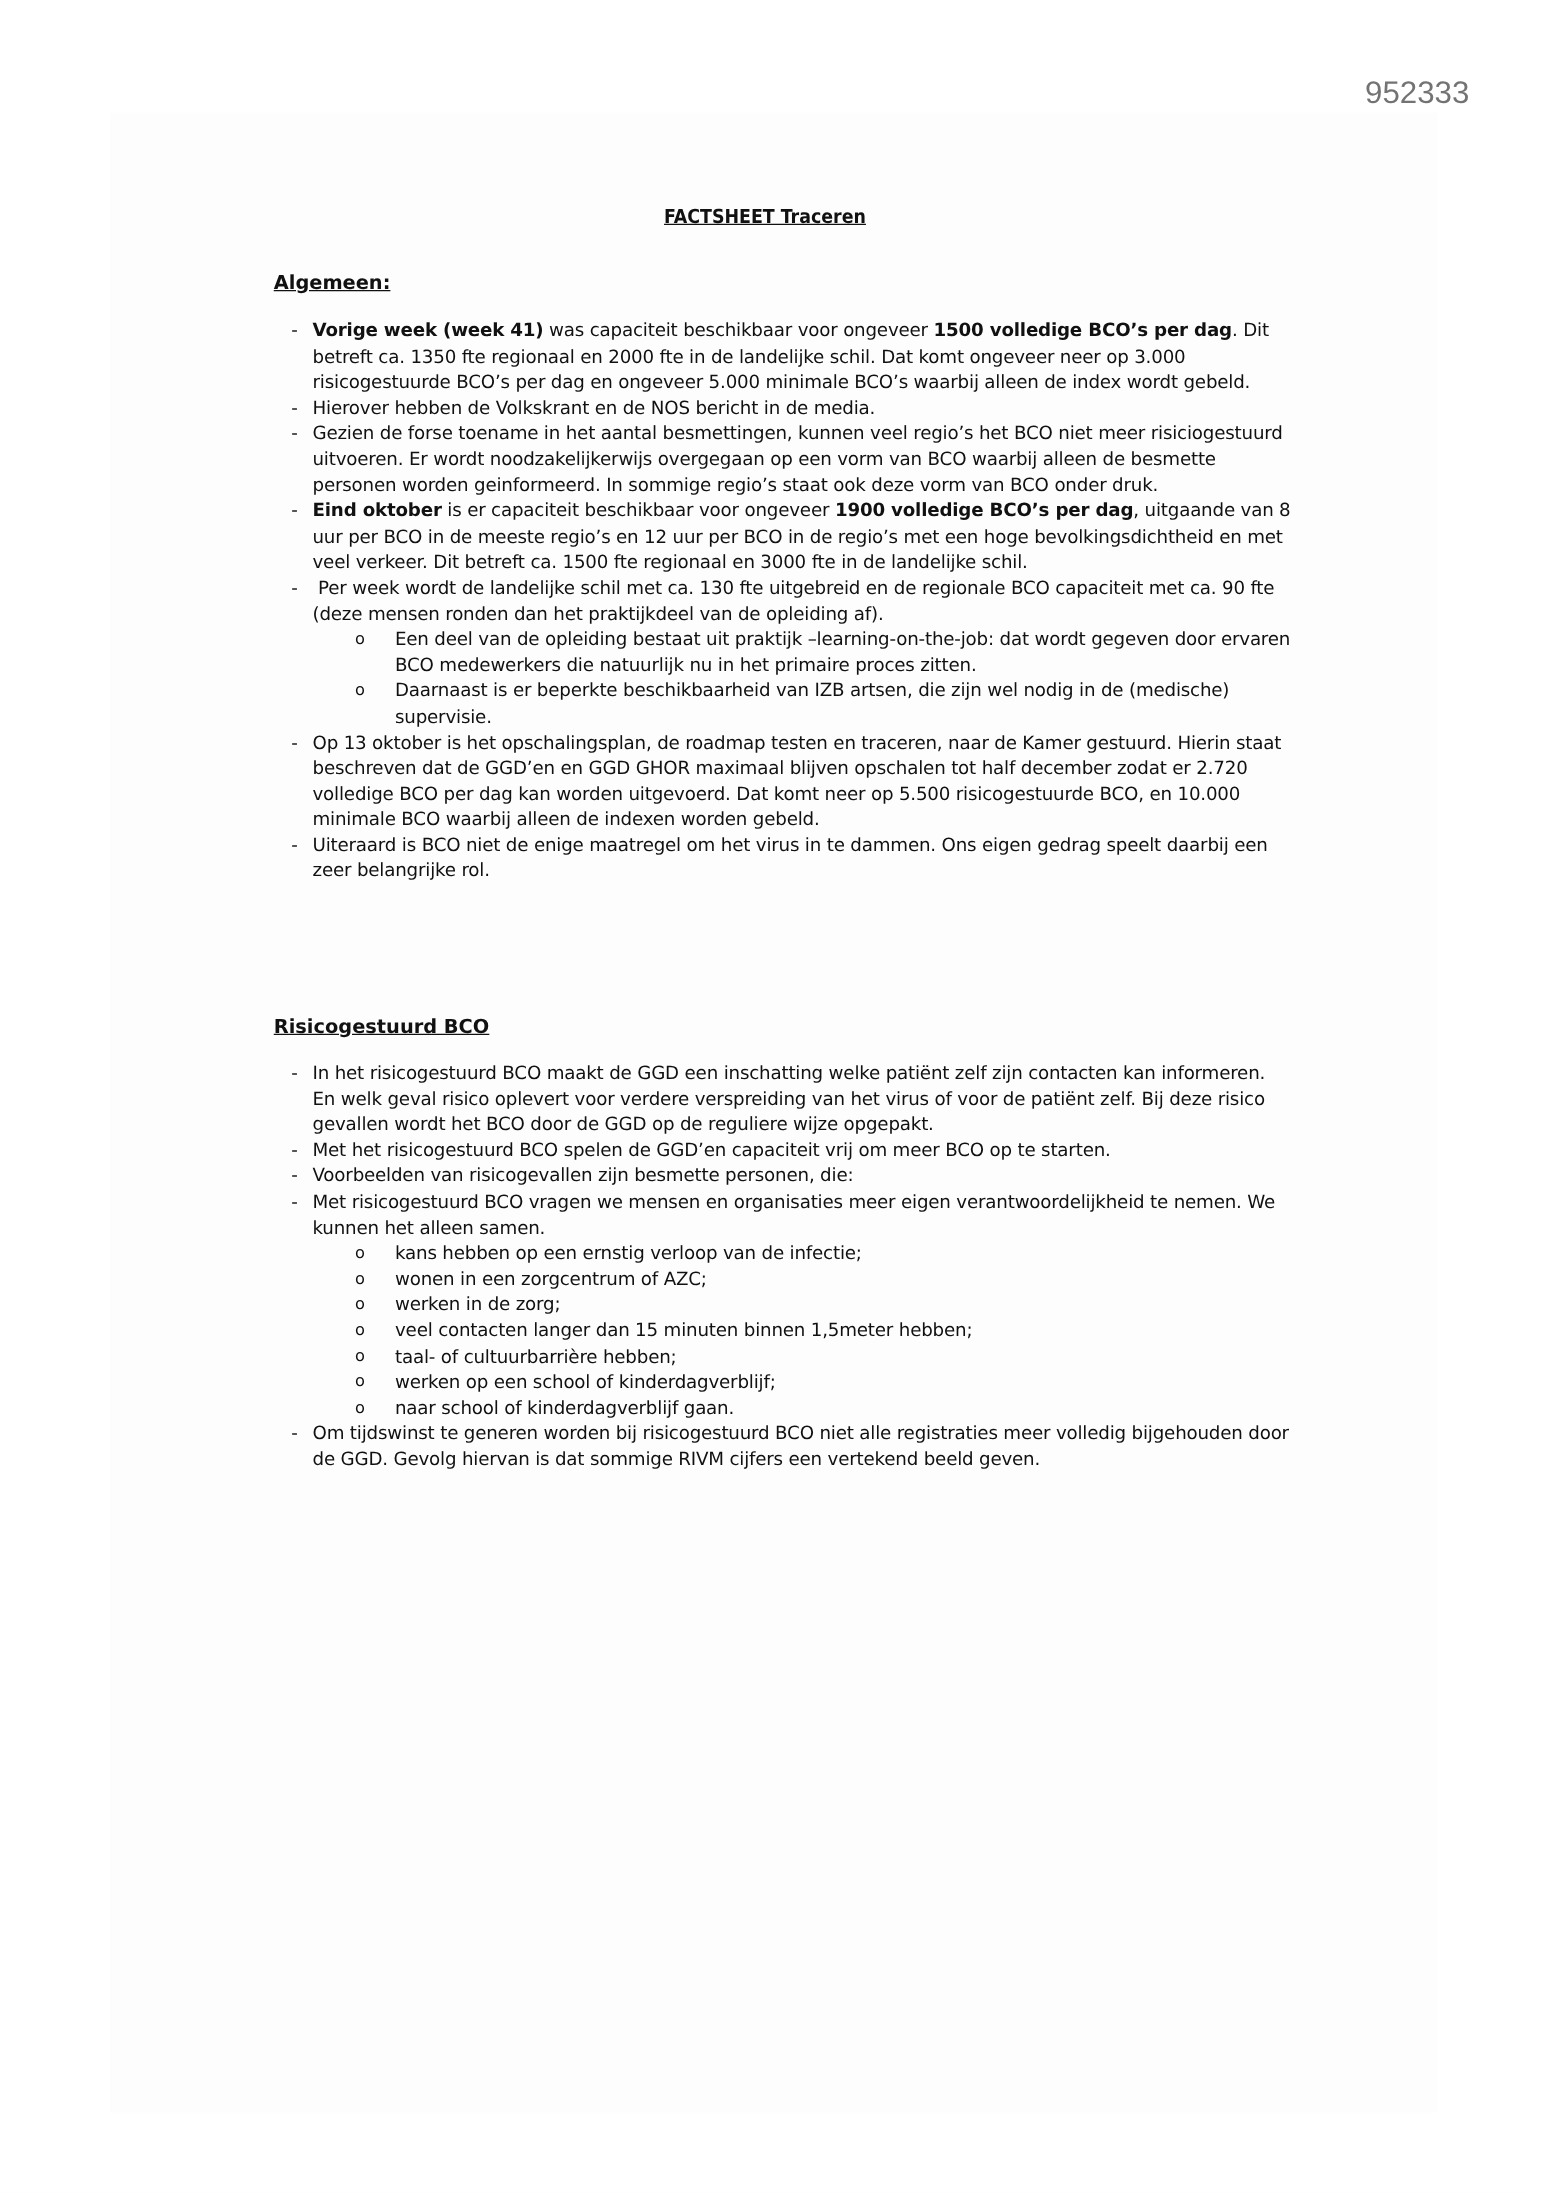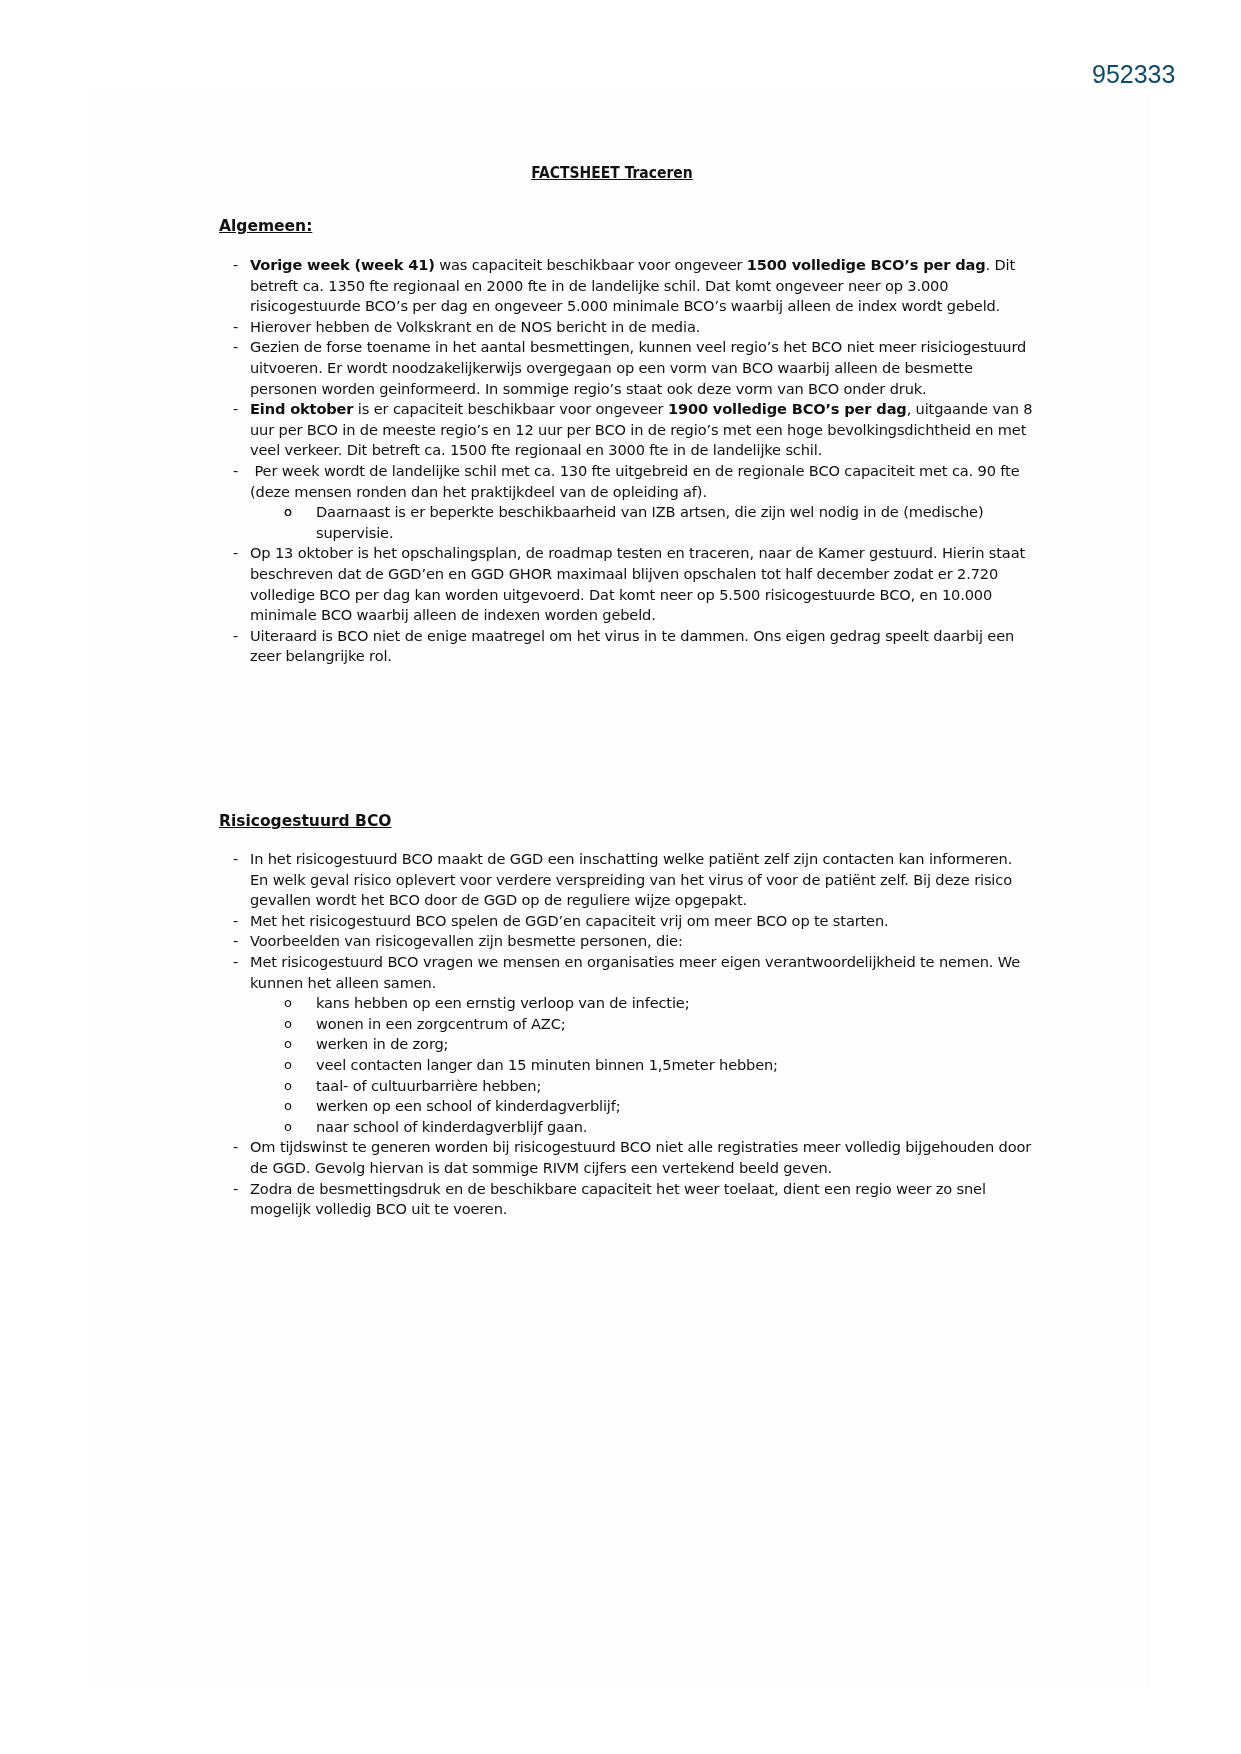--- a/index.html
+++ b/index.html
@@ -2,21 +2,21 @@
 <html><head>
 <meta charset="utf-8">
 <style>
   html, body { margin: 0; padding: 0; }
   body {
     width: 1241px; height: 1754px; background: #ffffff; position: relative;
     font-family: "DejaVu Sans", sans-serif; color: #111; overflow: hidden;
   }
   .doc-id {
     position: absolute; top: 60px; left: 1092px;
-    font-family: "Liberation Sans", sans-serif; font-size: 25px; color: #0c4a6e;
+    font-family: "Liberation Sans", sans-serif; font-size: 25px; color: #737373;
   }
   .page {
     position: absolute; top: 90px; left: 88px; width: 1062px; height: 1600px;
     background: #fdfdfd;
   }
   .title {
     position: absolute; top: 164px; left: 0; width: 1130px; text-align: center;
     font-size: 15.5px; font-weight: bold; text-decoration: underline;
     font-family: "DejaVu Sans Condensed", "DejaVu Sans", sans-serif;
     margin-left: 47px;
@@ -47,34 +47,33 @@
 
 <div class="title">FACTSHEET Traceren</div>
 
 <div class="section-heading" style="top:217px;">Algemeen:</div>
 <div class="list" style="top:255px;">
     <p class="item"><span class="dash">-</span><b>Vorige week (week 41)</b><span> was capaciteit beschikbaar voor ongeveer </span><b>1500 volledige BCO’s per dag</b><span>. Dit betreft ca. 1350 fte regionaal en 2000 fte in de landelijke schil. Dat komt ongeveer neer op 3.000 risicogestuurde BCO’s per dag en ongeveer 5.000 minimale BCO’s waarbij alleen de index wordt gebeld.</span></p>
     <p class="item"><span class="dash">-</span><span>Hierover hebben de Volkskrant en de NOS bericht in de media.</span></p>
     <p class="item"><span class="dash">-</span><span>Gezien de forse toename in het aantal besmettingen, kunnen veel regio’s het BCO niet meer risiciogestuurd uitvoeren. Er wordt noodzakelijkerwijs overgegaan op een vorm van BCO waarbij alleen de besmette personen worden geinformeerd. In sommige regio’s staat ook deze vorm van BCO onder druk.</span></p>
     <p class="item"><span class="dash">-</span><b>Eind oktober</b><span> is er capaciteit beschikbaar voor ongeveer </span><b>1900 volledige BCO’s per dag</b><span>, uitgaande van 8 uur per BCO in de meeste regio’s en 12 uur per BCO in de regio’s met een hoge bevolkingsdichtheid en met veel verkeer. Dit betreft ca. 1500 fte regionaal en 3000 fte in de landelijke schil.</span></p>
     <p class="item"><span class="dash">-</span><span> Per week wordt de landelijke schil met ca. 130 fte uitgebreid en de regionale BCO capaciteit met ca. 90 fte (deze mensen ronden dan het praktijkdeel van de opleiding af).</span></p>
-    <p class="sub"><span class="o">o</span></p>
+    <p class="sub"><span class="o">o</span><span>Een deel van de opleiding bestaat uit praktijk –learning-on-the-job: dat wordt gegeven door ervaren BCO medewerkers die natuurlijk nu in het primaire proces zitten.</span></p>
     <p class="sub"><span class="o">o</span><span>Daarnaast is er beperkte beschikbaarheid van IZB artsen, die zijn wel nodig in de (medische) supervisie.</span></p>
     <p class="item"><span class="dash">-</span><span>Op 13 oktober is het opschalingsplan, de roadmap testen en traceren, naar de Kamer gestuurd. Hierin staat beschreven dat de GGD’en en GGD GHOR maximaal blijven opschalen tot half december zodat er 2.720 volledige BCO per dag kan worden uitgevoerd. Dat komt neer op 5.500 risicogestuurde BCO, en 10.000 minimale BCO waarbij alleen de indexen worden gebeld.</span></p>
     <p class="item"><span class="dash">-</span><span>Uiteraard is BCO niet de enige maatregel om het virus in te dammen. Ons eigen gedrag speelt daarbij een zeer belangrijke rol.</span></p>
   </div>
 
 <div class="section-heading" style="top:812px;">Risicogestuurd BCO</div>
 <div class="list" style="top:849px;">
     <p class="item"><span class="dash">-</span><span>In het risicogestuurd BCO maakt de GGD een inschatting welke patiënt zelf zijn contacten kan informeren. En welk geval risico oplevert voor verdere verspreiding van het virus of voor de patiënt zelf. Bij deze risico gevallen wordt het BCO door de GGD op de reguliere wijze opgepakt.</span></p>
     <p class="item"><span class="dash">-</span><span>Met het risicogestuurd BCO spelen de GGD’en capaciteit vrij om meer BCO op te starten.</span></p>
     <p class="item"><span class="dash">-</span><span>Voorbeelden van risicogevallen zijn besmette personen, die:</span></p>
     <p class="item"><span class="dash">-</span><span>Met risicogestuurd BCO vragen we mensen en organisaties meer eigen verantwoordelijkheid te nemen. We kunnen het alleen samen.</span></p>
     <p class="sub"><span class="o">o</span><span>kans hebben op een ernstig verloop van de infectie;</span></p>
     <p class="sub"><span class="o">o</span><span>wonen in een zorgcentrum of AZC;</span></p>
     <p class="sub"><span class="o">o</span><span>werken in de zorg;</span></p>
     <p class="sub"><span class="o">o</span><span>veel contacten langer dan 15 minuten binnen 1,5meter hebben;</span></p>
     <p class="sub"><span class="o">o</span><span>taal- of cultuurbarrière hebben;</span></p>
     <p class="sub"><span class="o">o</span><span>werken op een school of kinderdagverblijf;</span></p>
     <p class="sub"><span class="o">o</span><span>naar school of kinderdagverblijf gaan.</span></p>
     <p class="item"><span class="dash">-</span><span>Om tijdswinst te generen worden bij risicogestuurd BCO niet alle registraties meer volledig bijgehouden door de GGD. Gevolg hiervan is dat sommige RIVM cijfers een vertekend beeld geven.</span></p>
-    <p class="item"><span class="dash">-</span><span>Zodra de besmettingsdruk en de beschikbare capaciteit het weer toelaat, dient een regio weer zo snel mogelijk volledig BCO uit te voeren.</span></p>
   </div>
 
 </body></html>

